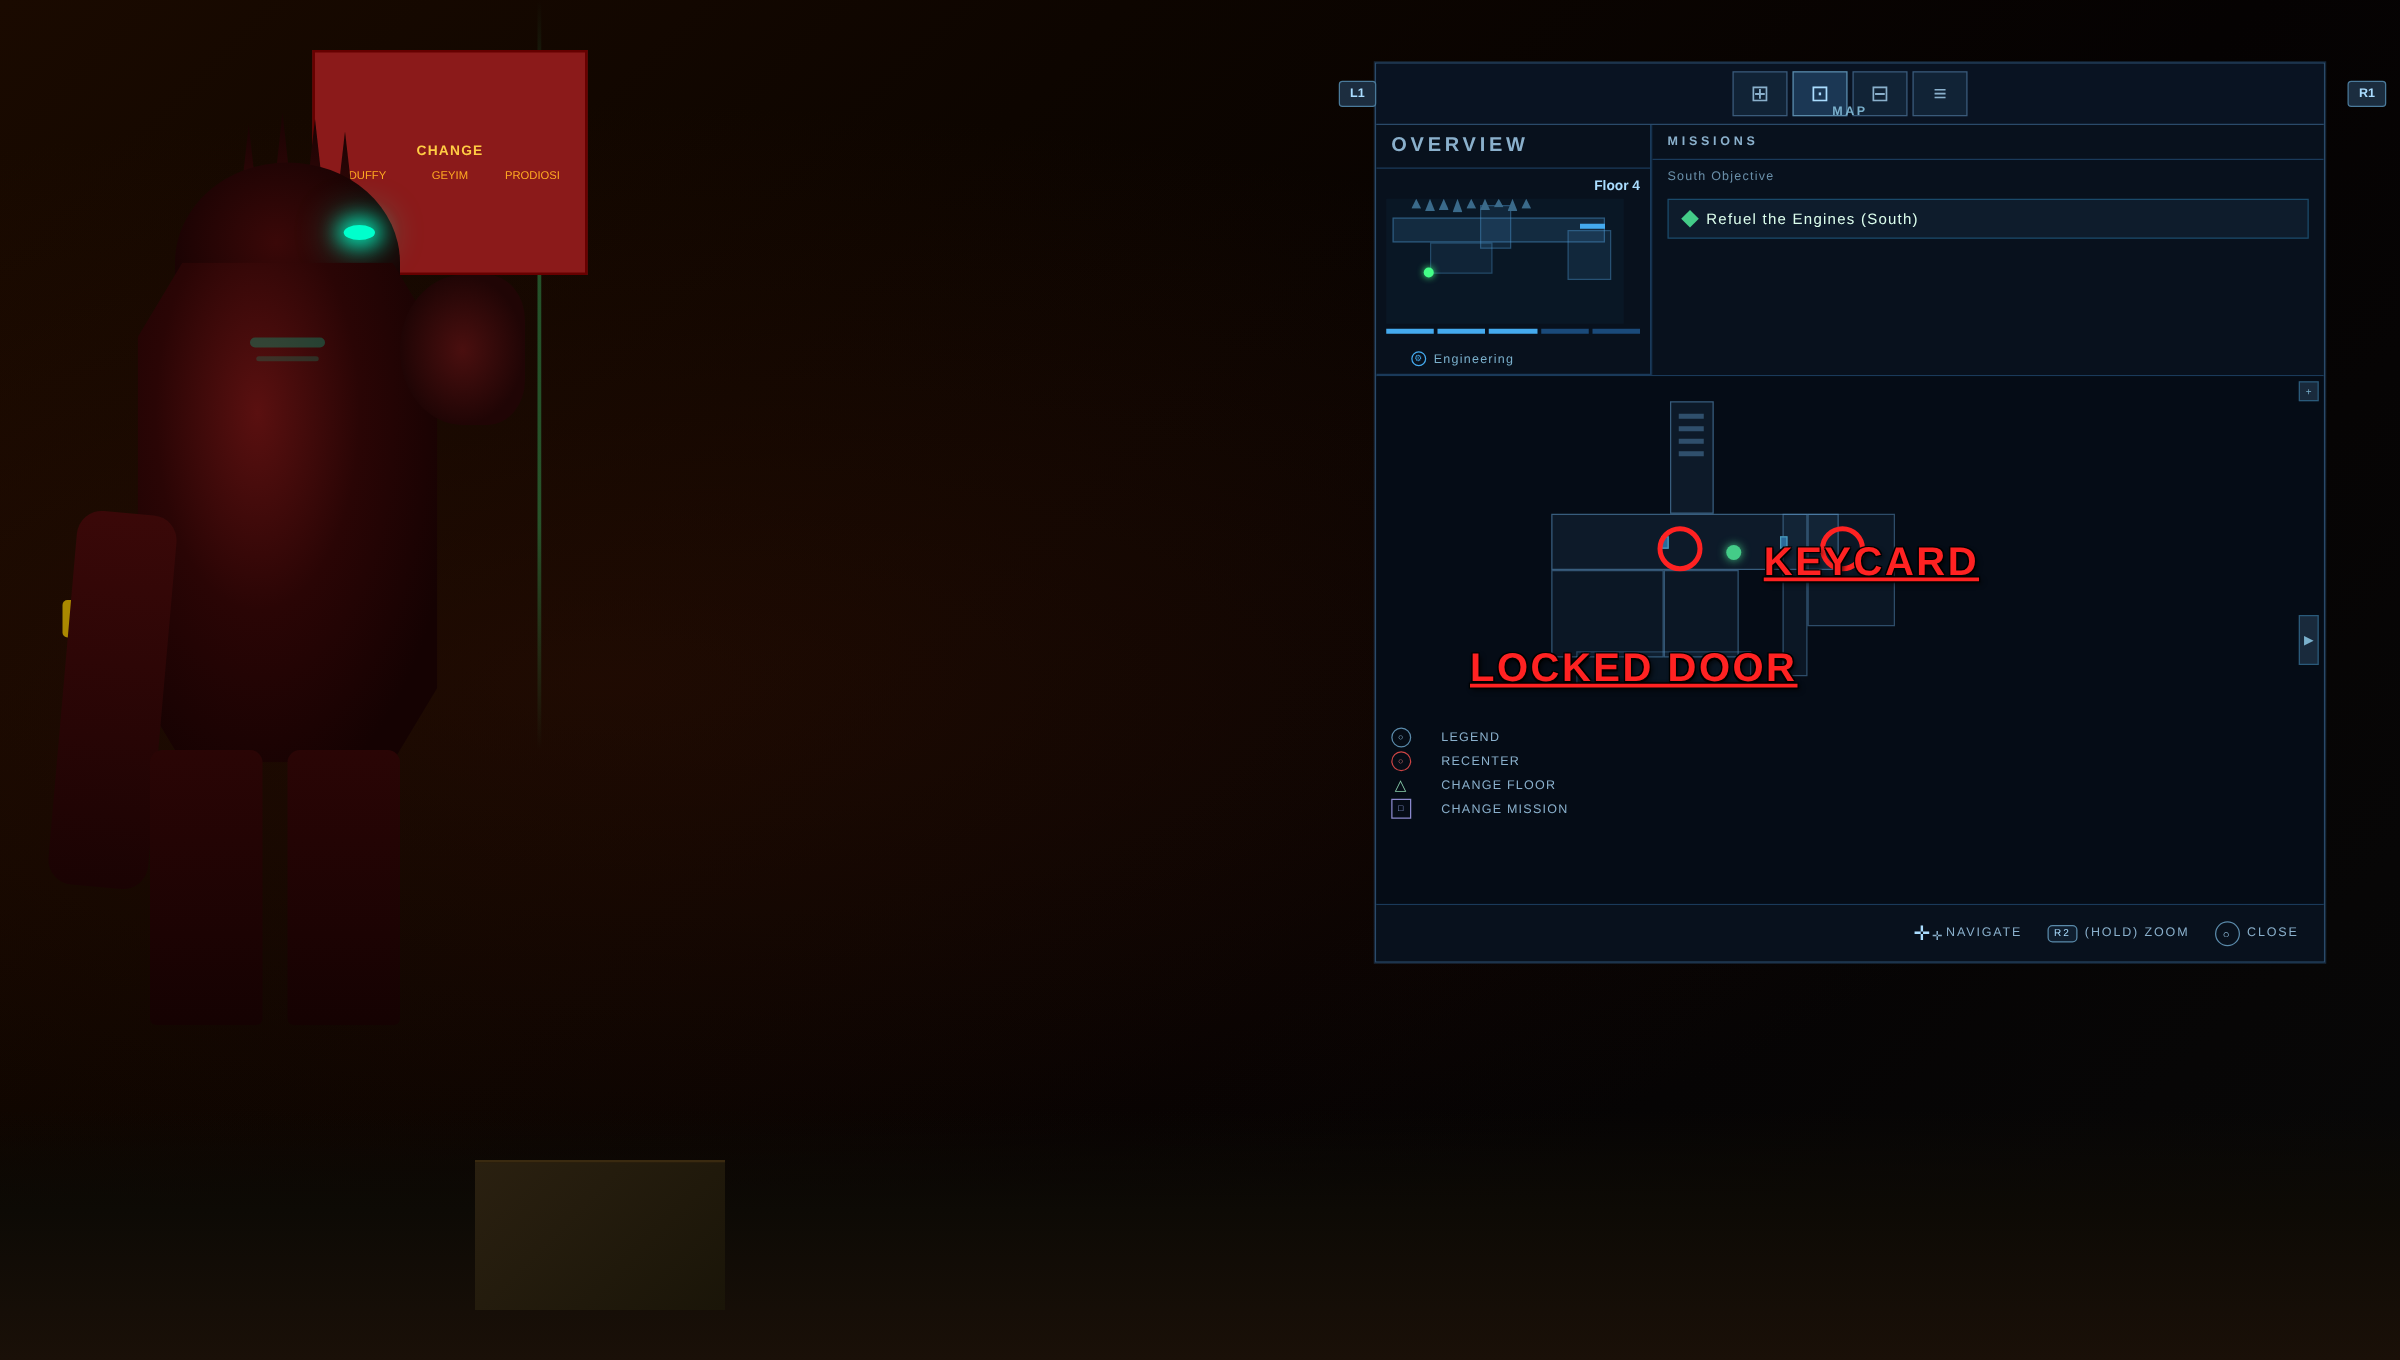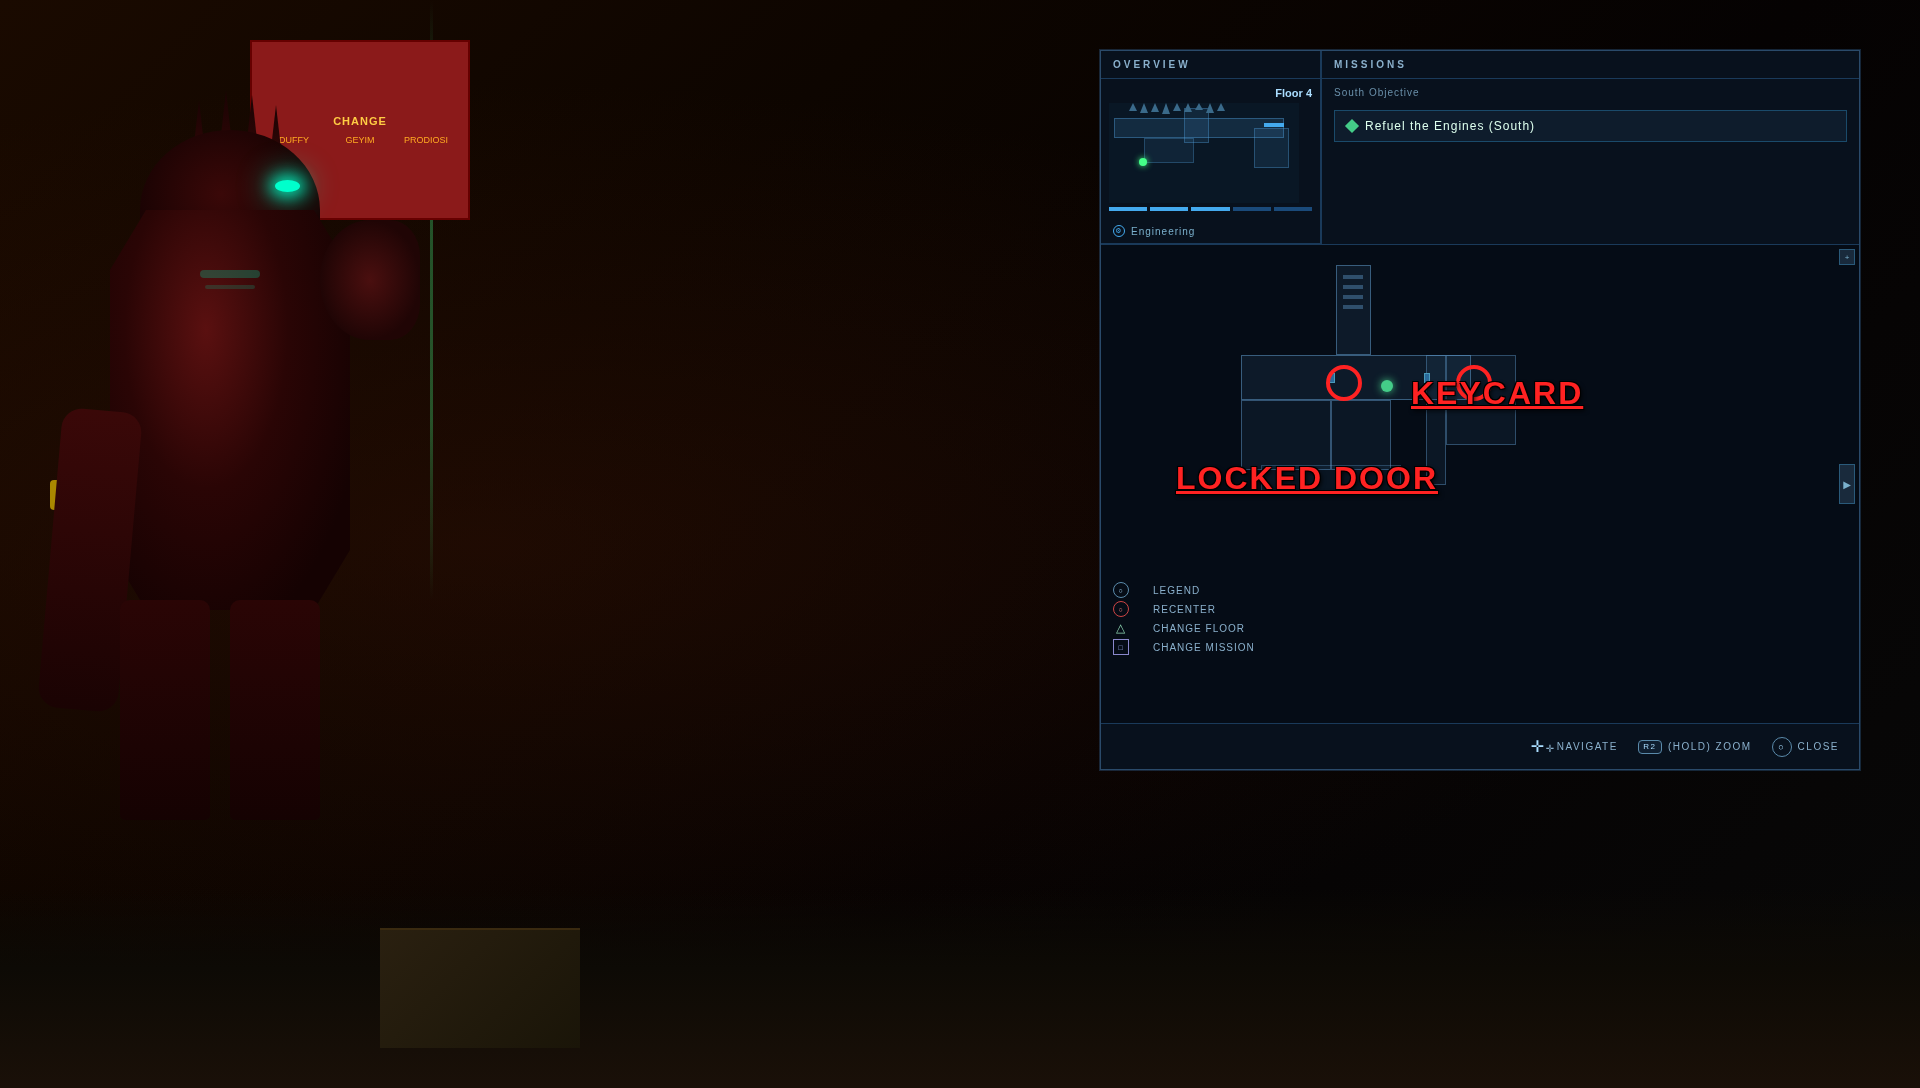--- a/index.html
+++ b/index.html
@@ -281,21 +281,21 @@
     .overview-section {
       width: 220px;
       background: rgba(8, 18, 30, 0.95);
       border-right: 1px solid #1a3a5a;
       display: flex;
       flex-direction: column;
     }
 
     .section-title {
       color: #8ab0cc;
-      font-size: 10px;
+      font-size: 16px;
       font-weight: bold;
       letter-spacing: 3px;
       padding: 8px 12px;
       border-bottom: 1px solid #1a3a5a;
     }
 
     .floor-preview {
       padding: 8px;
       position: relative;
     }
@@ -343,21 +343,21 @@
       border-radius: 50%;
       top: 55px;
       left: 30px;
       box-shadow: 0 0 6px #44ff88;
     }
 
     .engineering-label {
       display: flex;
       align-items: center;
       gap: 6px;
-      padding: 6px 12px;
+      padding: 6px 28px;
       color: #7ab0cc;
       font-size: 10px;
       letter-spacing: 1px;
       border-bottom: 1px solid #1a3a5a;
     }
 
     .eng-icon {
       width: 12px;
       height: 12px;
       border: 1px solid #44aaee;
@@ -691,20 +691,31 @@
 
     <div style="position:absolute;top:470px;left:70px;width:90px;height:220px;background:linear-gradient(to bottom,#2a0505,#150202);border-radius:10px 10px 5px 5px;"></div>
     <div style="position:absolute;top:470px;left:180px;width:90px;height:220px;background:linear-gradient(to bottom,#2a0505,#150202);border-radius:10px 10px 5px 5px;"></div>
   </div>
 </div>
 
 <div class="foreground-desk"></div>
 
 <div class="map-panel">
 
+  <div class="panel-tabs">
+    <div class="btn-l1">L1</div>
+
+    <div class="tab-icon">⊞</div>
+    <div class="tab-icon active">⊡</div>
+    <div class="tab-icon">⊟</div>
+    <div class="tab-icon">≡</div>
+
+    <div class="tab-label">MAP</div>
+    <div class="btn-r1">R1</div>
+  </div>
 
   <div class="panel-content">
 
     <div style="display:flex;flex-direction:column;flex:1;">
 
       <div style="display:flex;border-bottom:1px solid #1a3a5a;">
 
         <div class="overview-section">
           <div class="section-title">OVERVIEW</div>
           <div class="floor-preview">

